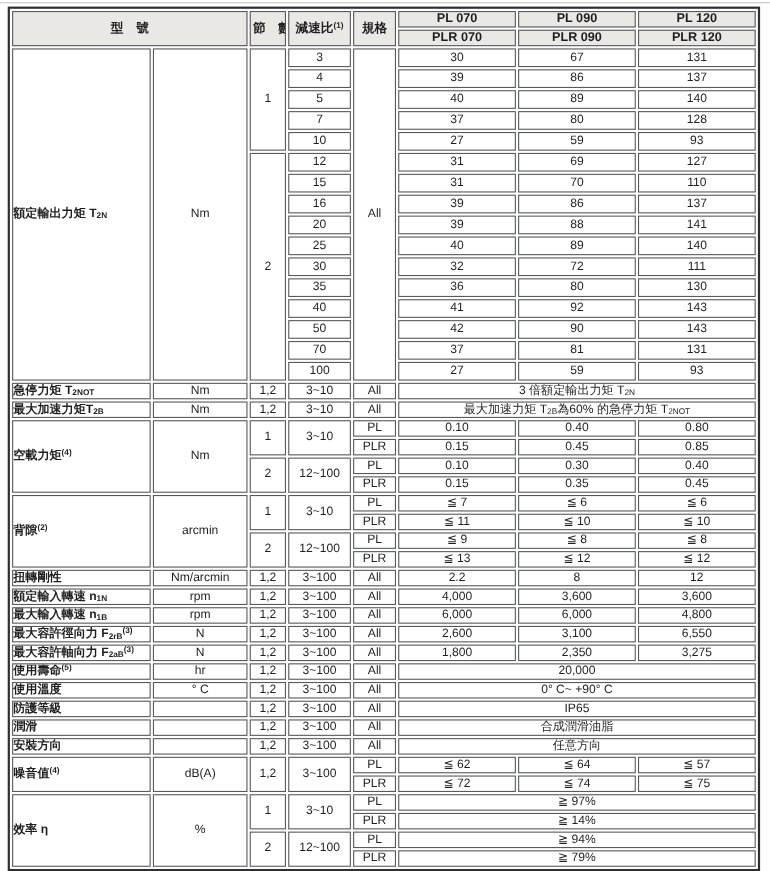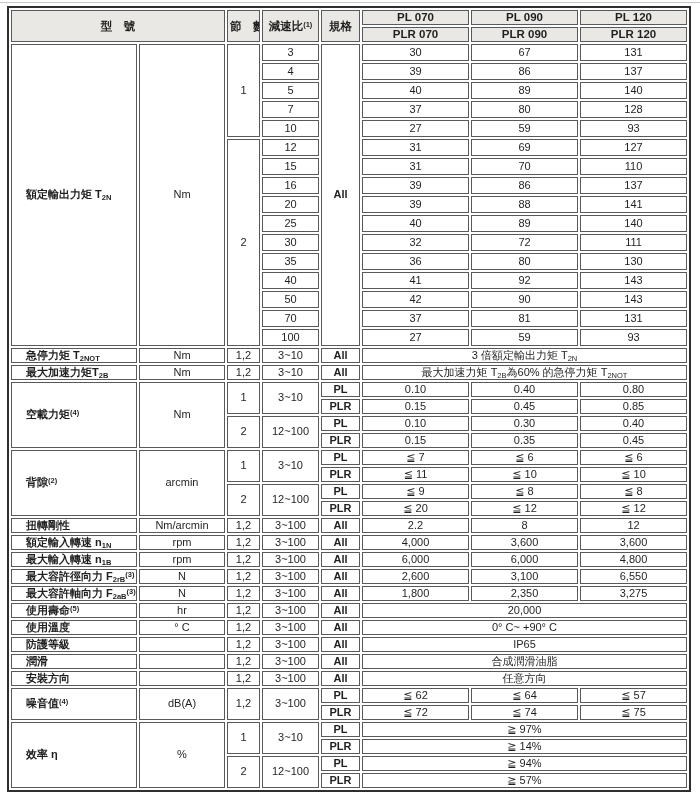--- a/index.html
+++ b/index.html
@@ -15,22 +15,22 @@
   col.c-lbl{width:126px;} col.c-unit{width:86px;} col.c-stg{width:33px;}
   col.c-rto{width:57px;} col.c-spec{width:39px;}
   col.c-v1{width:107px;} col.c-v2{width:107px;} col.c-v3{width:107px;}
   th,td{
     border:1px solid #58595b;background:#ffffff;
     font-size:11px;line-height:1.05;height:13px;padding:0 2px;
     text-align:center;vertical-align:middle;overflow:hidden;white-space:nowrap;
   }
   thead th{background:#eae8e4;font-weight:bold;font-size:11.5px;}
   tr.tall td{height:15px;}
-  td.lbl{text-align:left;padding-left:14px;font-weight:bold;}
-  td.spec{font-weight:bold;}
+  td.lbl{text-align:left;padding-left:0;font-weight:bold;}
+  td.spec{font-weight:normal;}
   td.unit,td.stg,td.rto,td.val,td.vspan{font-weight:normal;}
   sub{font-size:7.5px;vertical-align:-1.5px;line-height:0;}
   sup{font-size:7.5px;vertical-align:3.5px;line-height:0;}
 </style>
 </head>
 <body>
 
 <div class="topline"></div>
 
 <div class="wrap">
@@ -229,21 +229,21 @@
           <tr>
             <td rowspan="2" class="stg">2</td>
             <td rowspan="2" class="rto">12~100</td>
             <td class="spec">PL</td>
             <td class="val">≦ 9</td>
             <td class="val">≦ 8</td>
             <td class="val">≦ 8</td>
           </tr>
           <tr>
             <td class="spec">PLR</td>
-            <td class="val">≦ 20</td>
+            <td class="val">≦ 13</td>
             <td class="val">≦ 12</td>
             <td class="val">≦ 12</td>
           </tr>
           <tr>
             <td class="lbl">扭轉剛性</td>
             <td class="unit">Nm/arcmin</td>
             <td class="stg">1,2</td>
             <td class="rto">3~100</td>
             <td class="spec">All</td>
             <td class="val">2.2</td>
@@ -359,19 +359,19 @@
             <td colspan="3" class="vspan">≧ 14%</td>
           </tr>
           <tr>
             <td rowspan="2" class="stg">2</td>
             <td rowspan="2" class="rto">12~100</td>
             <td class="spec">PL</td>
             <td colspan="3" class="vspan">≧ 94%</td>
           </tr>
           <tr>
             <td class="spec">PLR</td>
-            <td colspan="3" class="vspan">≧ 57%</td>
+            <td colspan="3" class="vspan">≧ 79%</td>
           </tr>
         </tbody>
     </table>
   </div>
 
 </div>
 
 </body></html>

